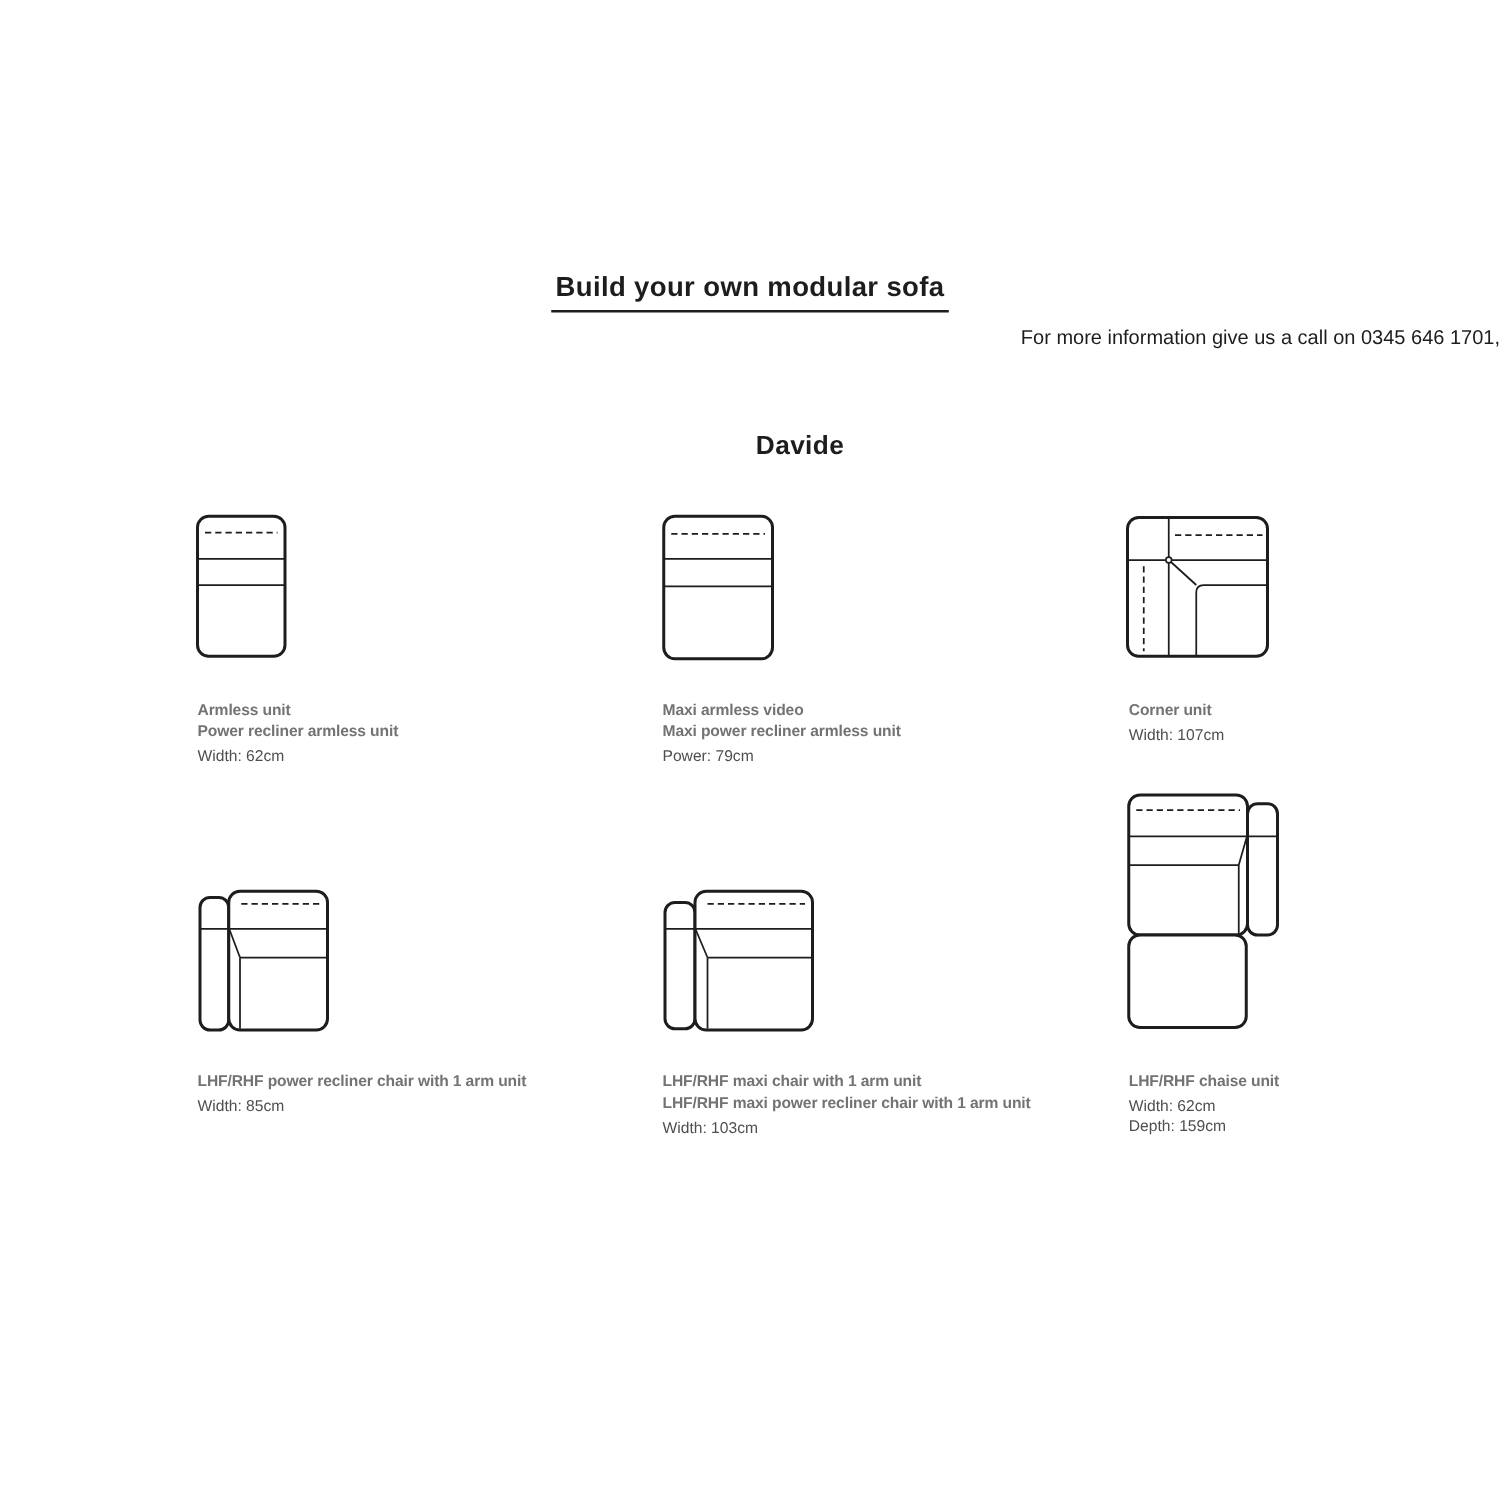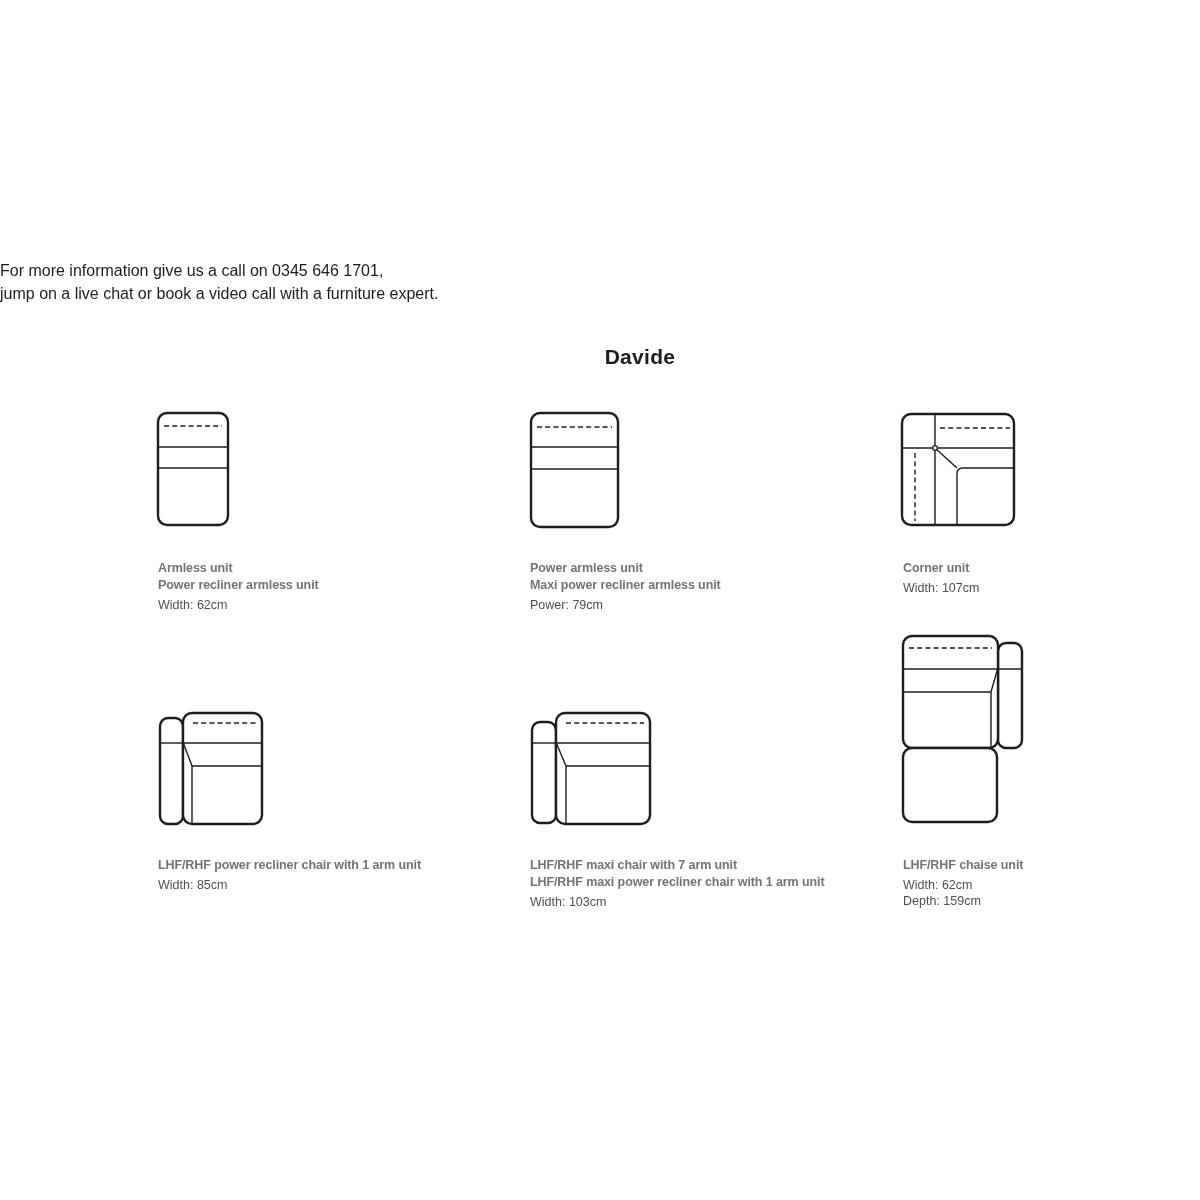--- a/index.html
+++ b/index.html
@@ -27,21 +27,21 @@
     margin: 0;
     font-size: 22px;
     font-weight: bold;
     letter-spacing: 0.3px;
     display: inline-block;
     padding: 0 3px 5px 3px;
     border-bottom: 2px solid #1d1d1b;
   }
   .subtitle {
     left: 0; top: 259px; width: 1200px;
-    text-align: left;
+    text-align: right;
     font-size: 16px;
     line-height: 23px;
     color: #1d1d1b;
   }
   .range-title {
     left: 0; top: 345px; width: 1200px;
     text-align: center;
     font-size: 21px;
     font-weight: bold;
     letter-spacing: 0.3px;
@@ -88,23 +88,25 @@
     fill: #ffffff;
     stroke: #1d1d1b;
     stroke-width: 1.3;
   }
 </style>
 </head>
 <body>
 
 <div id="canvas">
 
+  <div class="abs title-wrap">
+    <h1>Build your own modular sofa</h1>
+  </div>
   <div class="abs subtitle">
     <div>For more information give us a call on 0345 646 1701,</div>
-    <div>jump on a live chat or book a video call with a furniture expert.</div>
   </div>
   <div class="abs range-title">Davide</div>
 
   <svg class="abs" style="left:156px; top:411px;" width="74" height="116" viewBox="0 0 74 116">
     <rect class="outer" x="2" y="2" width="70" height="112" rx="9"></rect>
     <line class="dash" x1="8" y1="15" x2="66" y2="15"></line>
     <line class="inner" x1="2" y1="36" x2="72" y2="36"></line>
     <line class="inner" x1="2" y1="57" x2="72" y2="57"></line>
   </svg>
 
@@ -164,21 +166,21 @@
       <div>Armless unit</div>
       <div>Power recliner armless unit</div>
     </div>
     <div class="dims">
       <div>Width: 62cm</div>
     </div>
   </div>
 
   <div class="abs unit-label" style="left:530px; top:560px;">
     <div class="names">
-      <div>Power armless unit</div>
+      <div>Maxi armless video</div>
       <div>Maxi power recliner armless unit</div>
     </div>
     <div class="dims">
       <div>Power: 79cm</div>
     </div>
   </div>
 
   <div class="abs unit-label" style="left:903px; top:560px;">
     <div class="names">
       <div>Corner unit</div>
@@ -192,21 +194,21 @@
     <div class="names">
       <div>LHF/RHF power recliner chair with 1 arm unit</div>
     </div>
     <div class="dims">
       <div>Width: 85cm</div>
     </div>
   </div>
 
   <div class="abs unit-label" style="left:530px; top:857px;">
     <div class="names">
-      <div>LHF/RHF maxi chair with 7 arm unit</div>
+      <div>LHF/RHF maxi chair with 1 arm unit</div>
       <div>LHF/RHF maxi power recliner chair with 1 arm unit</div>
     </div>
     <div class="dims">
       <div>Width: 103cm</div>
     </div>
   </div>
 
   <div class="abs unit-label" style="left:903px; top:857px;">
     <div class="names">
       <div>LHF/RHF chaise unit</div>

